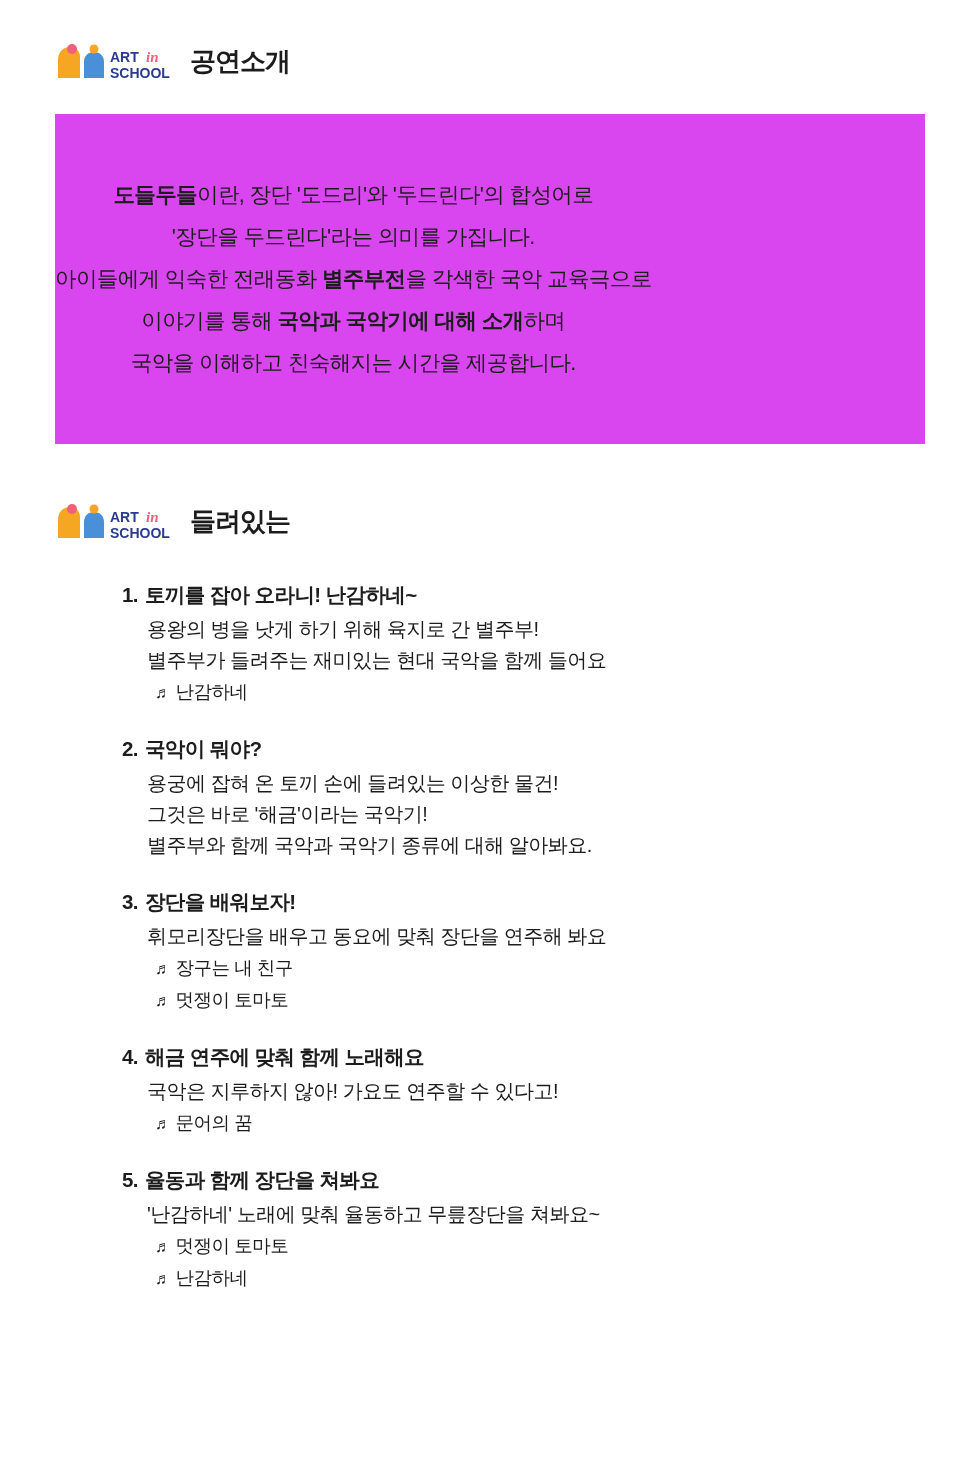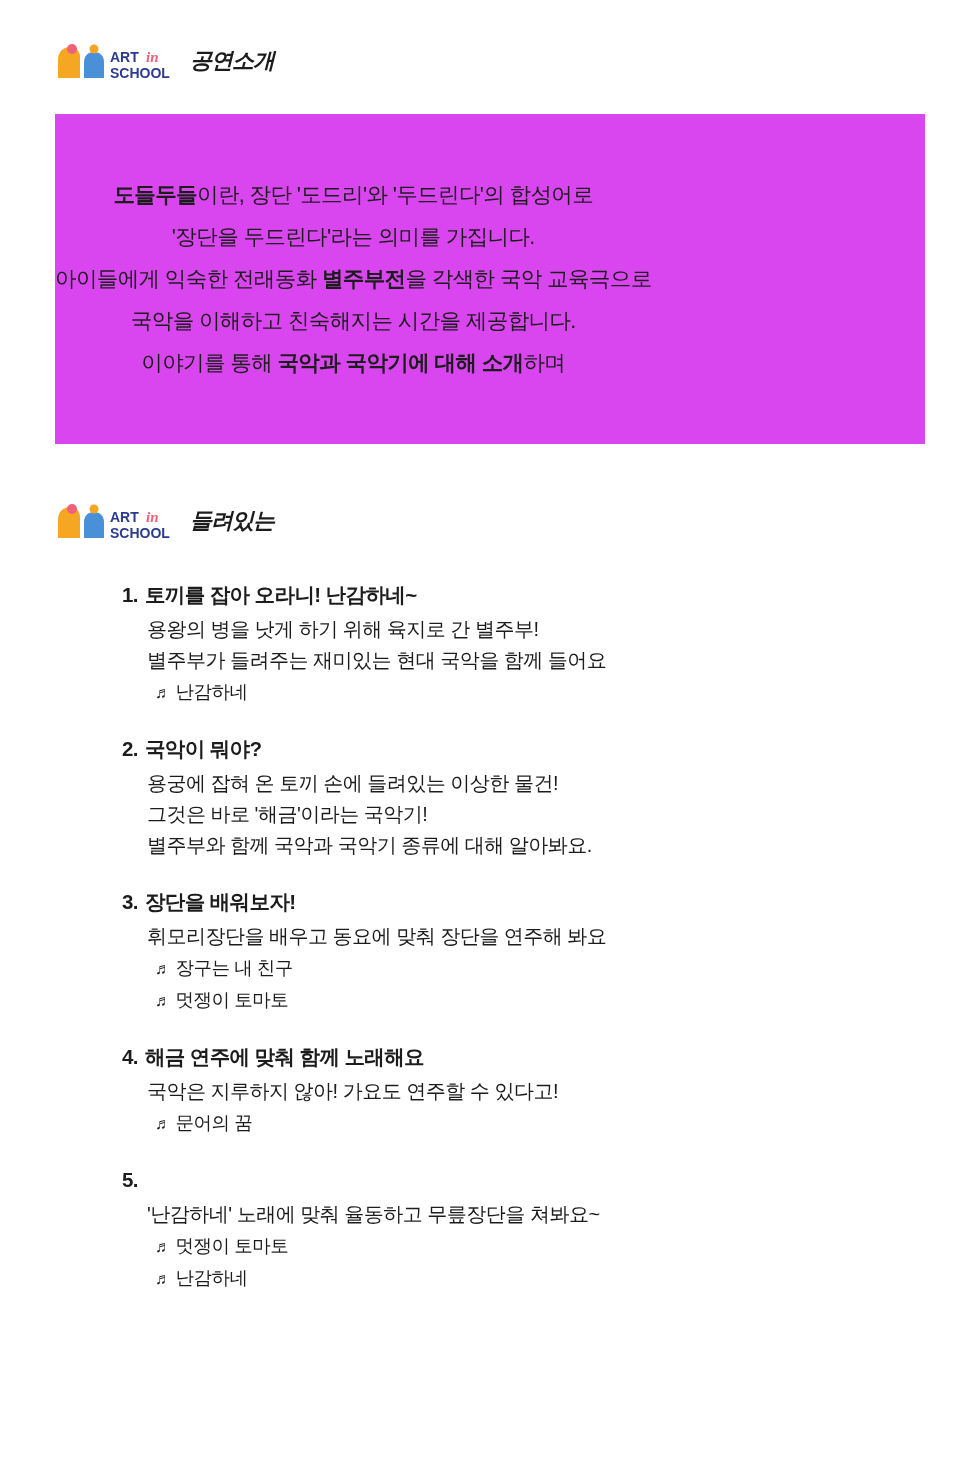--- a/index.html
+++ b/index.html
@@ -33,27 +33,26 @@
   }
   .logo svg { display: block; }
 
   
   .section-head {
     display: flex;
     align-items: center;
     padding-left: 50px;
   }
   .section-title {
-    font-size: 22px;
+    font-size: 26px;
     font-weight: bold;
     color: #1c1c1c;
     letter-spacing: -1px;
     line-height: 1;
     padding-bottom: 4px;
-    font-style: italic;
   }
 
   
   .intro-box {
     margin: 26px 55px 0 55px;
     background: #d946ef;
     height: 330px;
     display: flex;
     align-items: center;
     justify-content: flex-start;
@@ -133,22 +132,22 @@
       </svg>
     </span>
     <span class="section-title">공연소개</span>
   </div>
 
   <div class="intro-box">
     <div class="intro-text" id="intro-text">
         <div><span class="b">도들두들</span><span>이란, 장단 '도드리'와 '두드린다'의 합성어로</span></div>
         <div><span>'장단을 두드린다'라는 의미를 가집니다.</span></div>
         <div><span>아이들에게 익숙한 전래동화 </span><span class="b">별주부전</span><span>을 각색한 국악 교육극으로</span></div>
+        <div><span>이야기를 통해 </span><span class="b">국악과 국악기에 대해 소개</span><span>하며</span></div>
         <div><span>국악을 이해하고 친숙해지는 시간을 제공합니다.</span></div>
-        <div><span>이야기를 통해 </span><span class="b">국악과 국악기에 대해 소개</span><span>하며</span></div>
       </div>
   </div>
 
   <div class="repertoire">
     <div class="section-head">
       <span class="logo">
         <svg viewBox="0 0 140 50" width="140" height="50" aria-hidden="true">
           <path d="M8 40 L8 22 C8 13 14 9 20 9 C26 9 30 13 30 19 L30 40 Z" fill="#f5a623"></path>
           <circle cx="22" cy="11" r="5" fill="#f0607a"></circle>
           <path d="M34 40 L34 24 C34 18 38 14 44 14 C50 14 54 18 54 24 L54 40 Z" fill="#4a90d9"></path>
@@ -201,20 +200,21 @@
             <span>해금 연주에 맞춰 함께 노래해요</span>
           </div>
           <div class="rep-lines">
             <div class="rep-line">국악은 지루하지 않아! 가요도 연주할 수 있다고!</div>
             <div class="rep-song"><span class="note-icon">♬</span><span>문어의 꿈</span></div>
           </div>
         </li>
         <li class="rep-item">
           <div class="rep-title">
             <span class="rep-num">5.</span>
+            <span>율동과 함께 장단을 쳐봐요</span>
           </div>
           <div class="rep-lines">
             <div class="rep-line">'난감하네' 노래에 맞춰 율동하고 무릎장단을 쳐봐요~</div>
             <div class="rep-song"><span class="note-icon">♬</span><span>멋쟁이 토마토</span></div>
             <div class="rep-song"><span class="note-icon">♬</span><span>난감하네</span></div>
           </div>
         </li>
       </ol>
   </div>
 

